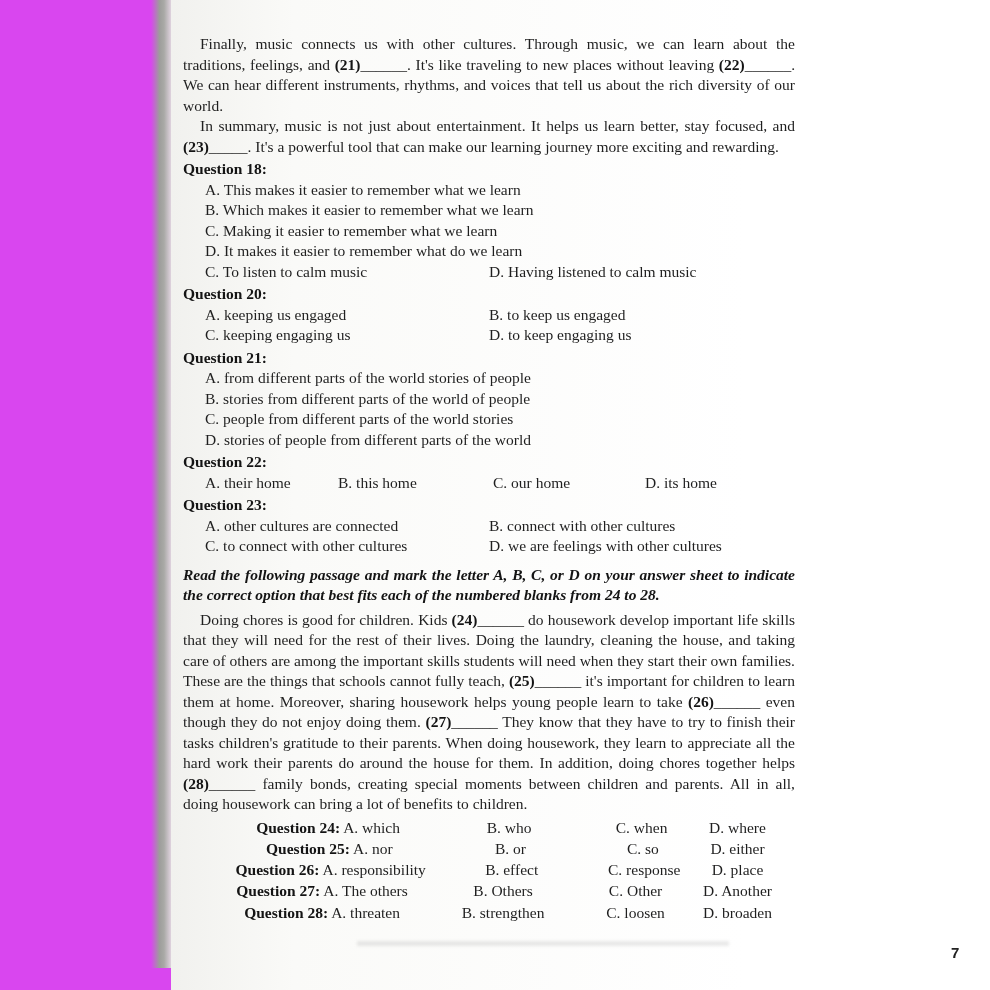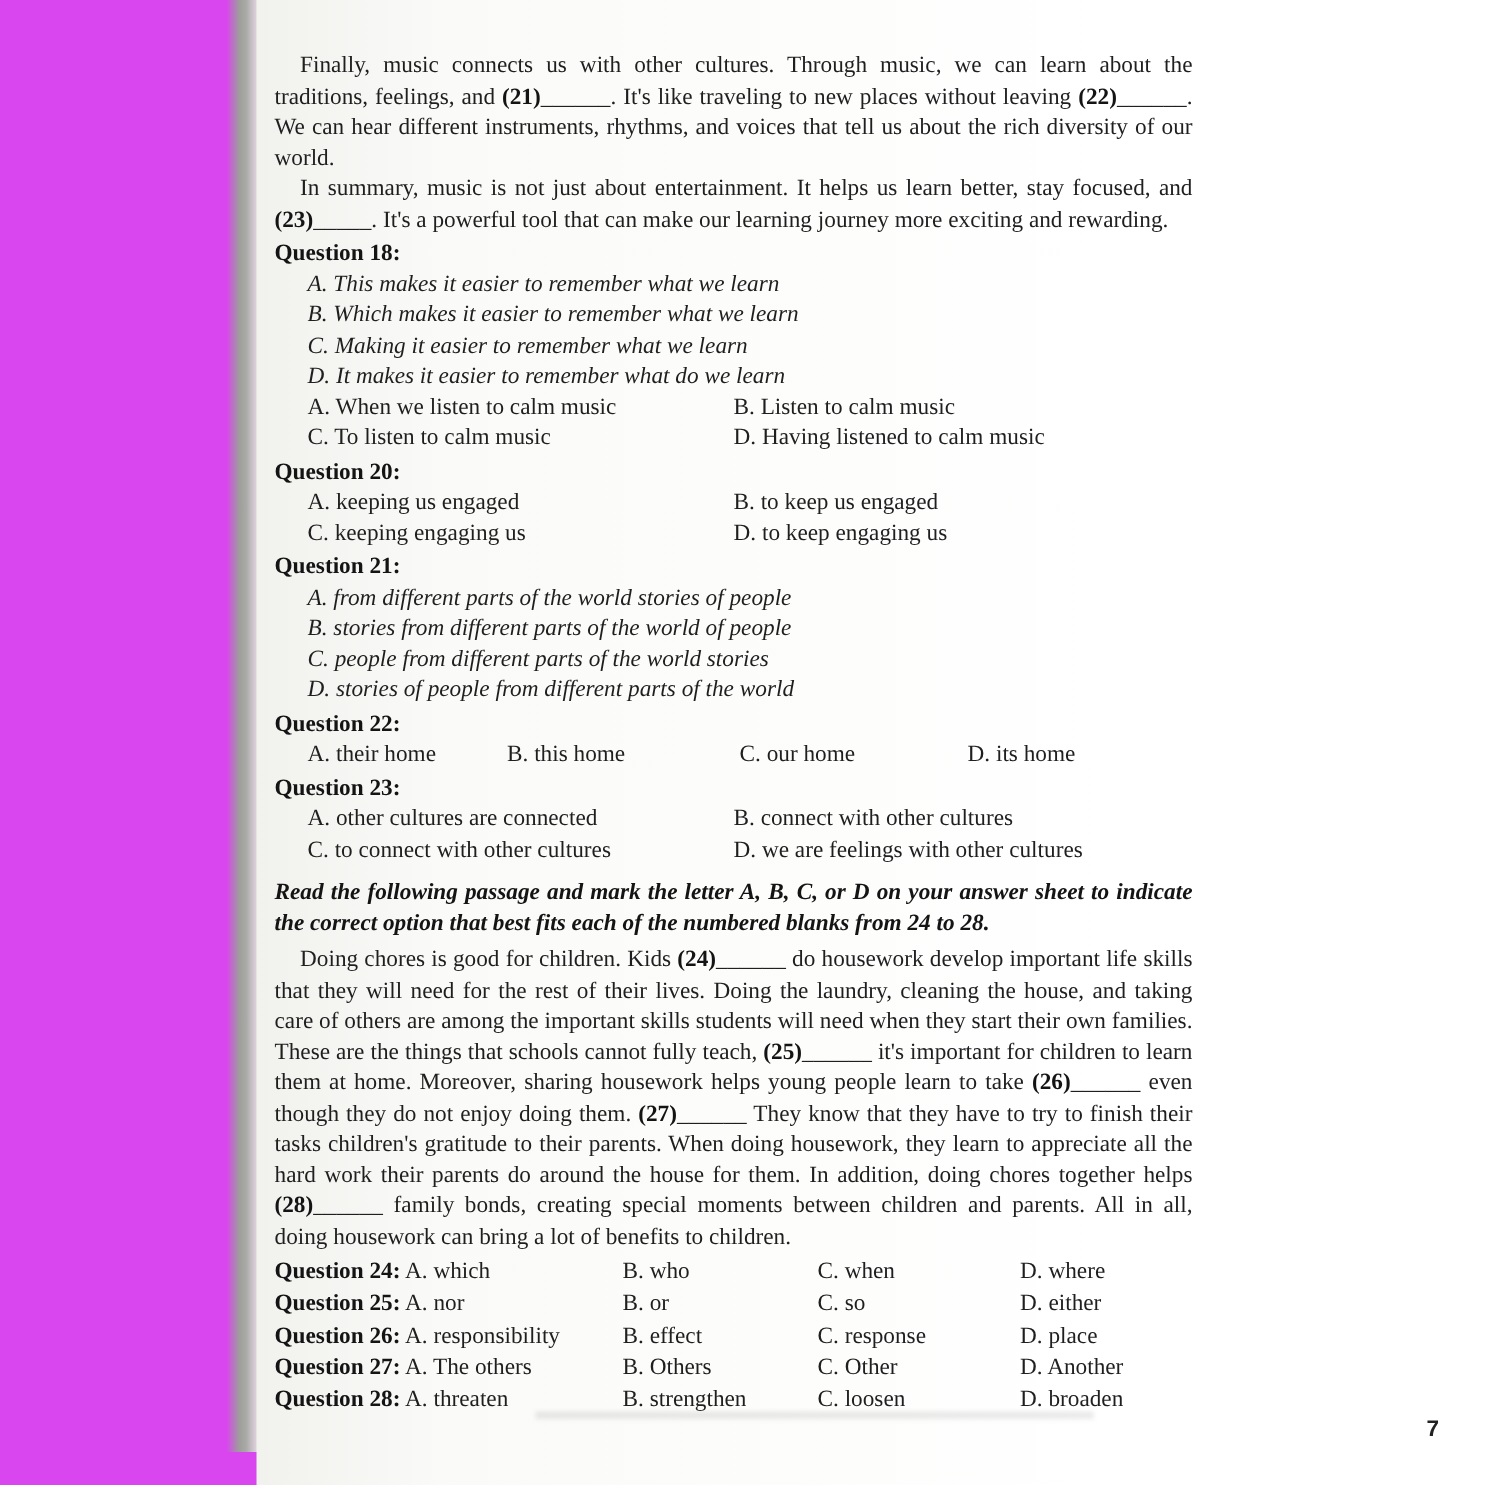--- a/index.html
+++ b/index.html
@@ -20,32 +20,32 @@
     position: absolute; left: 171px; top: 0; right: 0; height: 990px;
     background: linear-gradient(to right, #f1f1ee 0%, #fafaf8 15%, #ffffff 70%);
   }
   .content {
     position: absolute; left: 12px; top: 34px; width: 612px;
     font-size: 15.5px; line-height: 20.5px; color: #1f1f1f;
   }
   p.para { margin: 0; text-align: justify; text-indent: 17px; }
   .bold { font-weight: bold; color: #141414; }
   .q-head { font-weight: bold; color: #141414; margin-top: 2px; }
-  .opt-line { padding-left: 22px; font-style: italic; }
+  .opt-line { padding-left: 22px; }
   .opt-row { padding-left: 22px; white-space: nowrap; }
   .opt-col1 { display: inline-block; width: 284px; }
   .q22-row { padding-left: 22px; white-space: nowrap; }
   .q22-c1 { display: inline-block; width: 133px; }
   .q22-c2 { display: inline-block; width: 155px; }
   .q22-c3 { display: inline-block; width: 152px; }
   .instructions {
     font-weight: bold; font-style: italic; color: #141414;
     text-align: justify; margin-top: 8px; margin-bottom: 4px;
   }
-  .iq-block { margin-top: 2px; }
+  .iq-block { margin-top: 2px; text-align: center; }
   .iq-row { line-height: 21.3px; white-space: nowrap; }
   .iq-cell1 { display: inline-block; width: 232px; }
   .iq-cell2 { display: inline-block; width: 130px; }
   .iq-cell3 { display: inline-block; width: 135px; }
   .page-number {
     position: absolute; left: 780px; top: 944px;
     font-family: "Liberation Sans", sans-serif;
     font-weight: bold; font-size: 15px; color: #222;
   }
   .smudge {
@@ -67,21 +67,20 @@
 
       <div>
         <div class="q-head">Question 18:</div>
         <div class="opt-line">A. This makes it easier to remember what we learn</div>
         <div class="opt-line">B. Which makes it easier to remember what we learn</div>
         <div class="opt-line">C. Making it easier to remember what we learn</div>
         <div class="opt-line">D. It makes it easier to remember what do we learn</div>
       </div>
 
       <div>
-        <div class="opt-row"><span class="opt-col1">A. When we listen to calm music</span><span>B. Listen to calm music</span></div>
         <div class="opt-row"><span class="opt-col1">C. To listen to calm music</span><span>D. Having listened to calm music</span></div>
       </div>
 
       <div>
         <div class="q-head">Question 20:</div>
         <div class="opt-row"><span class="opt-col1">A. keeping us engaged</span><span>B. to keep us engaged</span></div>
         <div class="opt-row"><span class="opt-col1">C. keeping engaging us</span><span>D. to keep engaging us</span></div>
       </div>
 
       <div>

